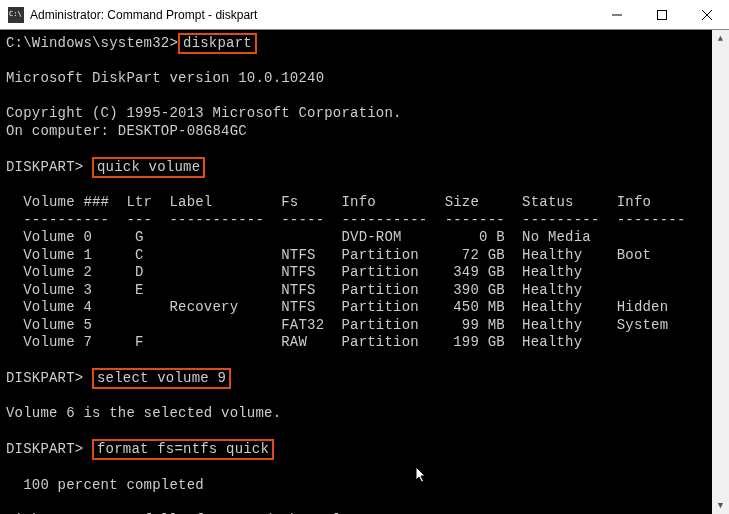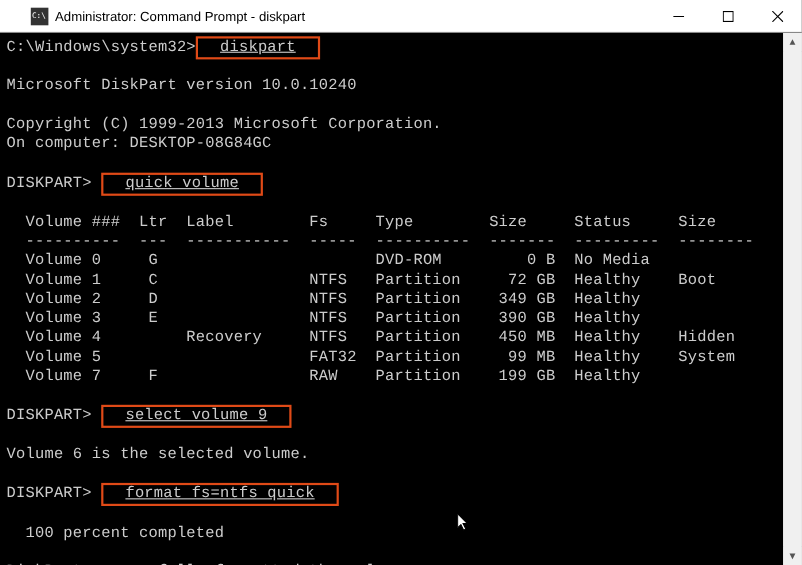--- a/index.html
+++ b/index.html
@@ -10,21 +10,20 @@
     height: 514px;
     overflow: hidden;
     position: relative;
   }
   .titlebar {
     height: 30px;
     background: #fff;
     display: flex;
     align-items: center;
     border-bottom: 1px solid #888;
-    padding-left: 20px;
   }
   .titlebar-icon {
     width: 16px;
     height: 16px;
     margin: 0 6px 0 8px;
     background: #333;
     display: inline-block;
     position: relative;
   }
   .titlebar-icon::after {
@@ -86,25 +85,24 @@
     justify-content: center;
     color: #555;
     font-size: 9px;
   }
   .scroll-track {
     height: calc(100% - 34px);
     background: #f0f0f0;
   }
   .hl {
     border: 2.5px solid #e04a17;
-    padding: 0 20px;
+    padding: 0 3px;
     display: inline-block;
     line-height: 1.2;
     margin: -1px 0;
-    text-decoration: underline;
   }
   .cursor-ico {
     position: absolute;
     left: 416px;
     top: 467px;
     width: 12px;
     height: 18px;
     pointer-events: none;
   }
 </style>
@@ -131,26 +129,26 @@
           <line x1="10" y1="0" x2="0" y2="10" stroke="#000" stroke-width="1"></line>
         </svg>
     </div>
   </div>
 </div>
 
 <div class="terminal"><span>C:\Windows\system32&gt;</span><span class="hl">diskpart</span>
 
 <span>Microsoft DiskPart version 10.0.10240</span>
 
-<span>Copyright (C) 1999-2013 Microsoft Corporation.</span>
+<span>Copyright (C) 1995-2013 Microsoft Corporation.</span>
 <span>On computer: DESKTOP-08G84GC</span>
 
 <span>DISKPART&gt; </span><span class="hl">quick volume</span>
 
-<span>  Volume ###  Ltr  Label        Fs     Type        Size     Status     Size</span>
+<span>  Volume ###  Ltr  Label        Fs     Info        Size     Status     Info</span>
 <span>  ----------  ---  -----------  -----  ----------  -------  ---------  --------</span>
 <span>  Volume 0     G                       DVD-ROM         0 B  No Media</span>
 <span>  Volume 1     C                NTFS   Partition     72 GB  Healthy    Boot</span>
 <span>  Volume 2     D                NTFS   Partition    349 GB  Healthy</span>
 <span>  Volume 3     E                NTFS   Partition    390 GB  Healthy</span>
 <span>  Volume 4         Recovery     NTFS   Partition    450 MB  Healthy    Hidden</span>
 <span>  Volume 5                      FAT32  Partition     99 MB  Healthy    System</span>
 <span>  Volume 7     F                RAW    Partition    199 GB  Healthy</span>
 
 <span>DISKPART&gt; </span><span class="hl">select volume 9</span>

